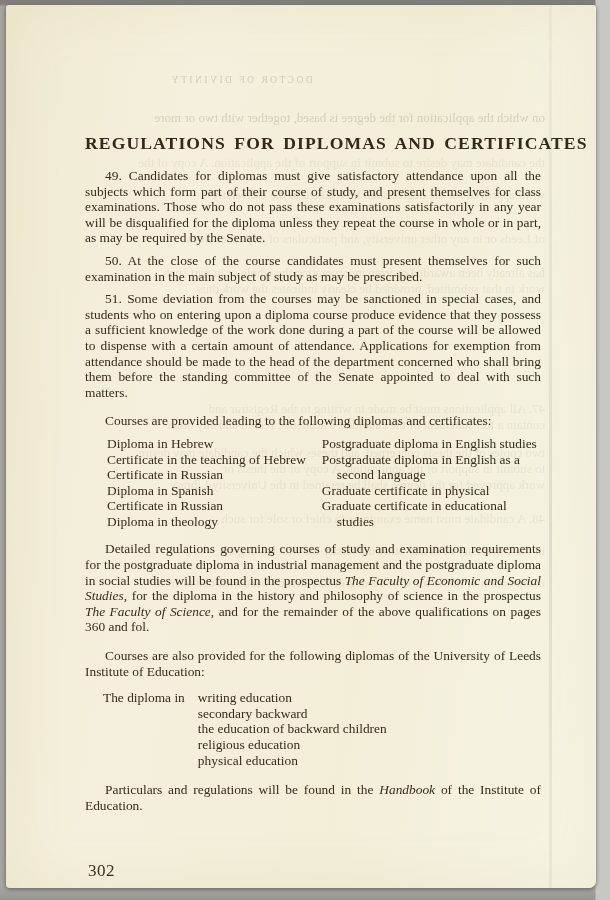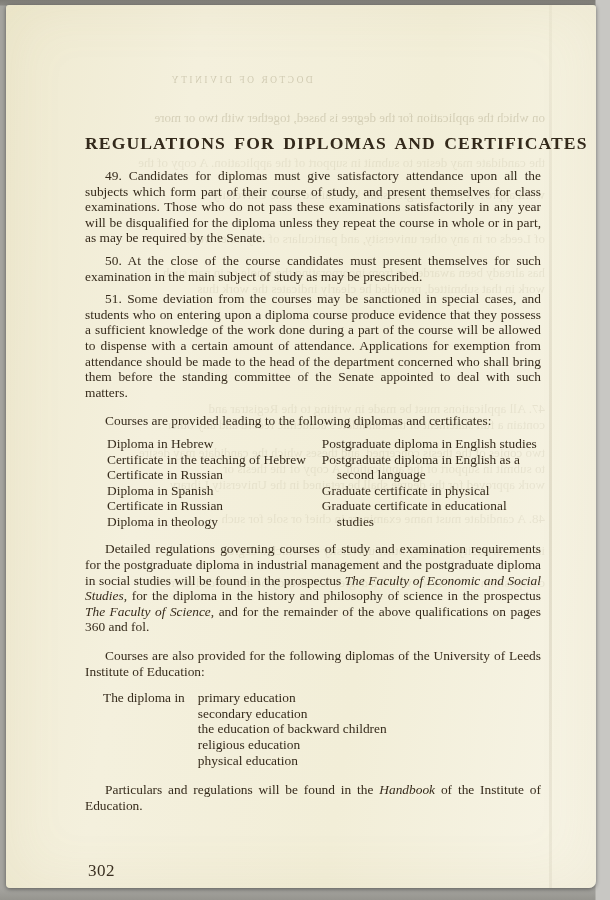--- a/index.html
+++ b/index.html
@@ -123,22 +123,22 @@
         </div>
       </div>
 
       <p class="para indent"><span>Detailed regulations governing courses of study and examination requirements for the postgraduate diploma in industrial management and the postgraduate diploma in social studies will be found in the prospectus </span><span class="it">The Faculty of Economic and Social Studies</span><span>, for the diploma in the history and philosophy of science in the prospectus </span><span class="it">The Faculty of Science</span><span>, and for the remainder of the above qualifications on pages 360 and fol.</span></p>
 
       <p class="para indent gap-top">Courses are also provided for the following diplomas of the University of Leeds Institute of Education:</p>
 
       <div class="diploma-block">
         <span class="diploma-lead">The diploma in</span>
         <div class="diploma-items">
-          <div>primary education</div>
-          <div>secondary education</div>
+          <div>writing education</div>
+          <div>secondary backward</div>
           <div>the education of backward children</div>
           <div>religious education</div>
           <div>physical education</div>
         </div>
       </div>
 
       <p class="para indent" style="margin-top:12px;"><span>Particulars and regulations will be found in the </span><span class="it">Handbook</span><span> of the Institute of Education.</span></p>
     </div>
 
     <div class="page-number">302</div>

